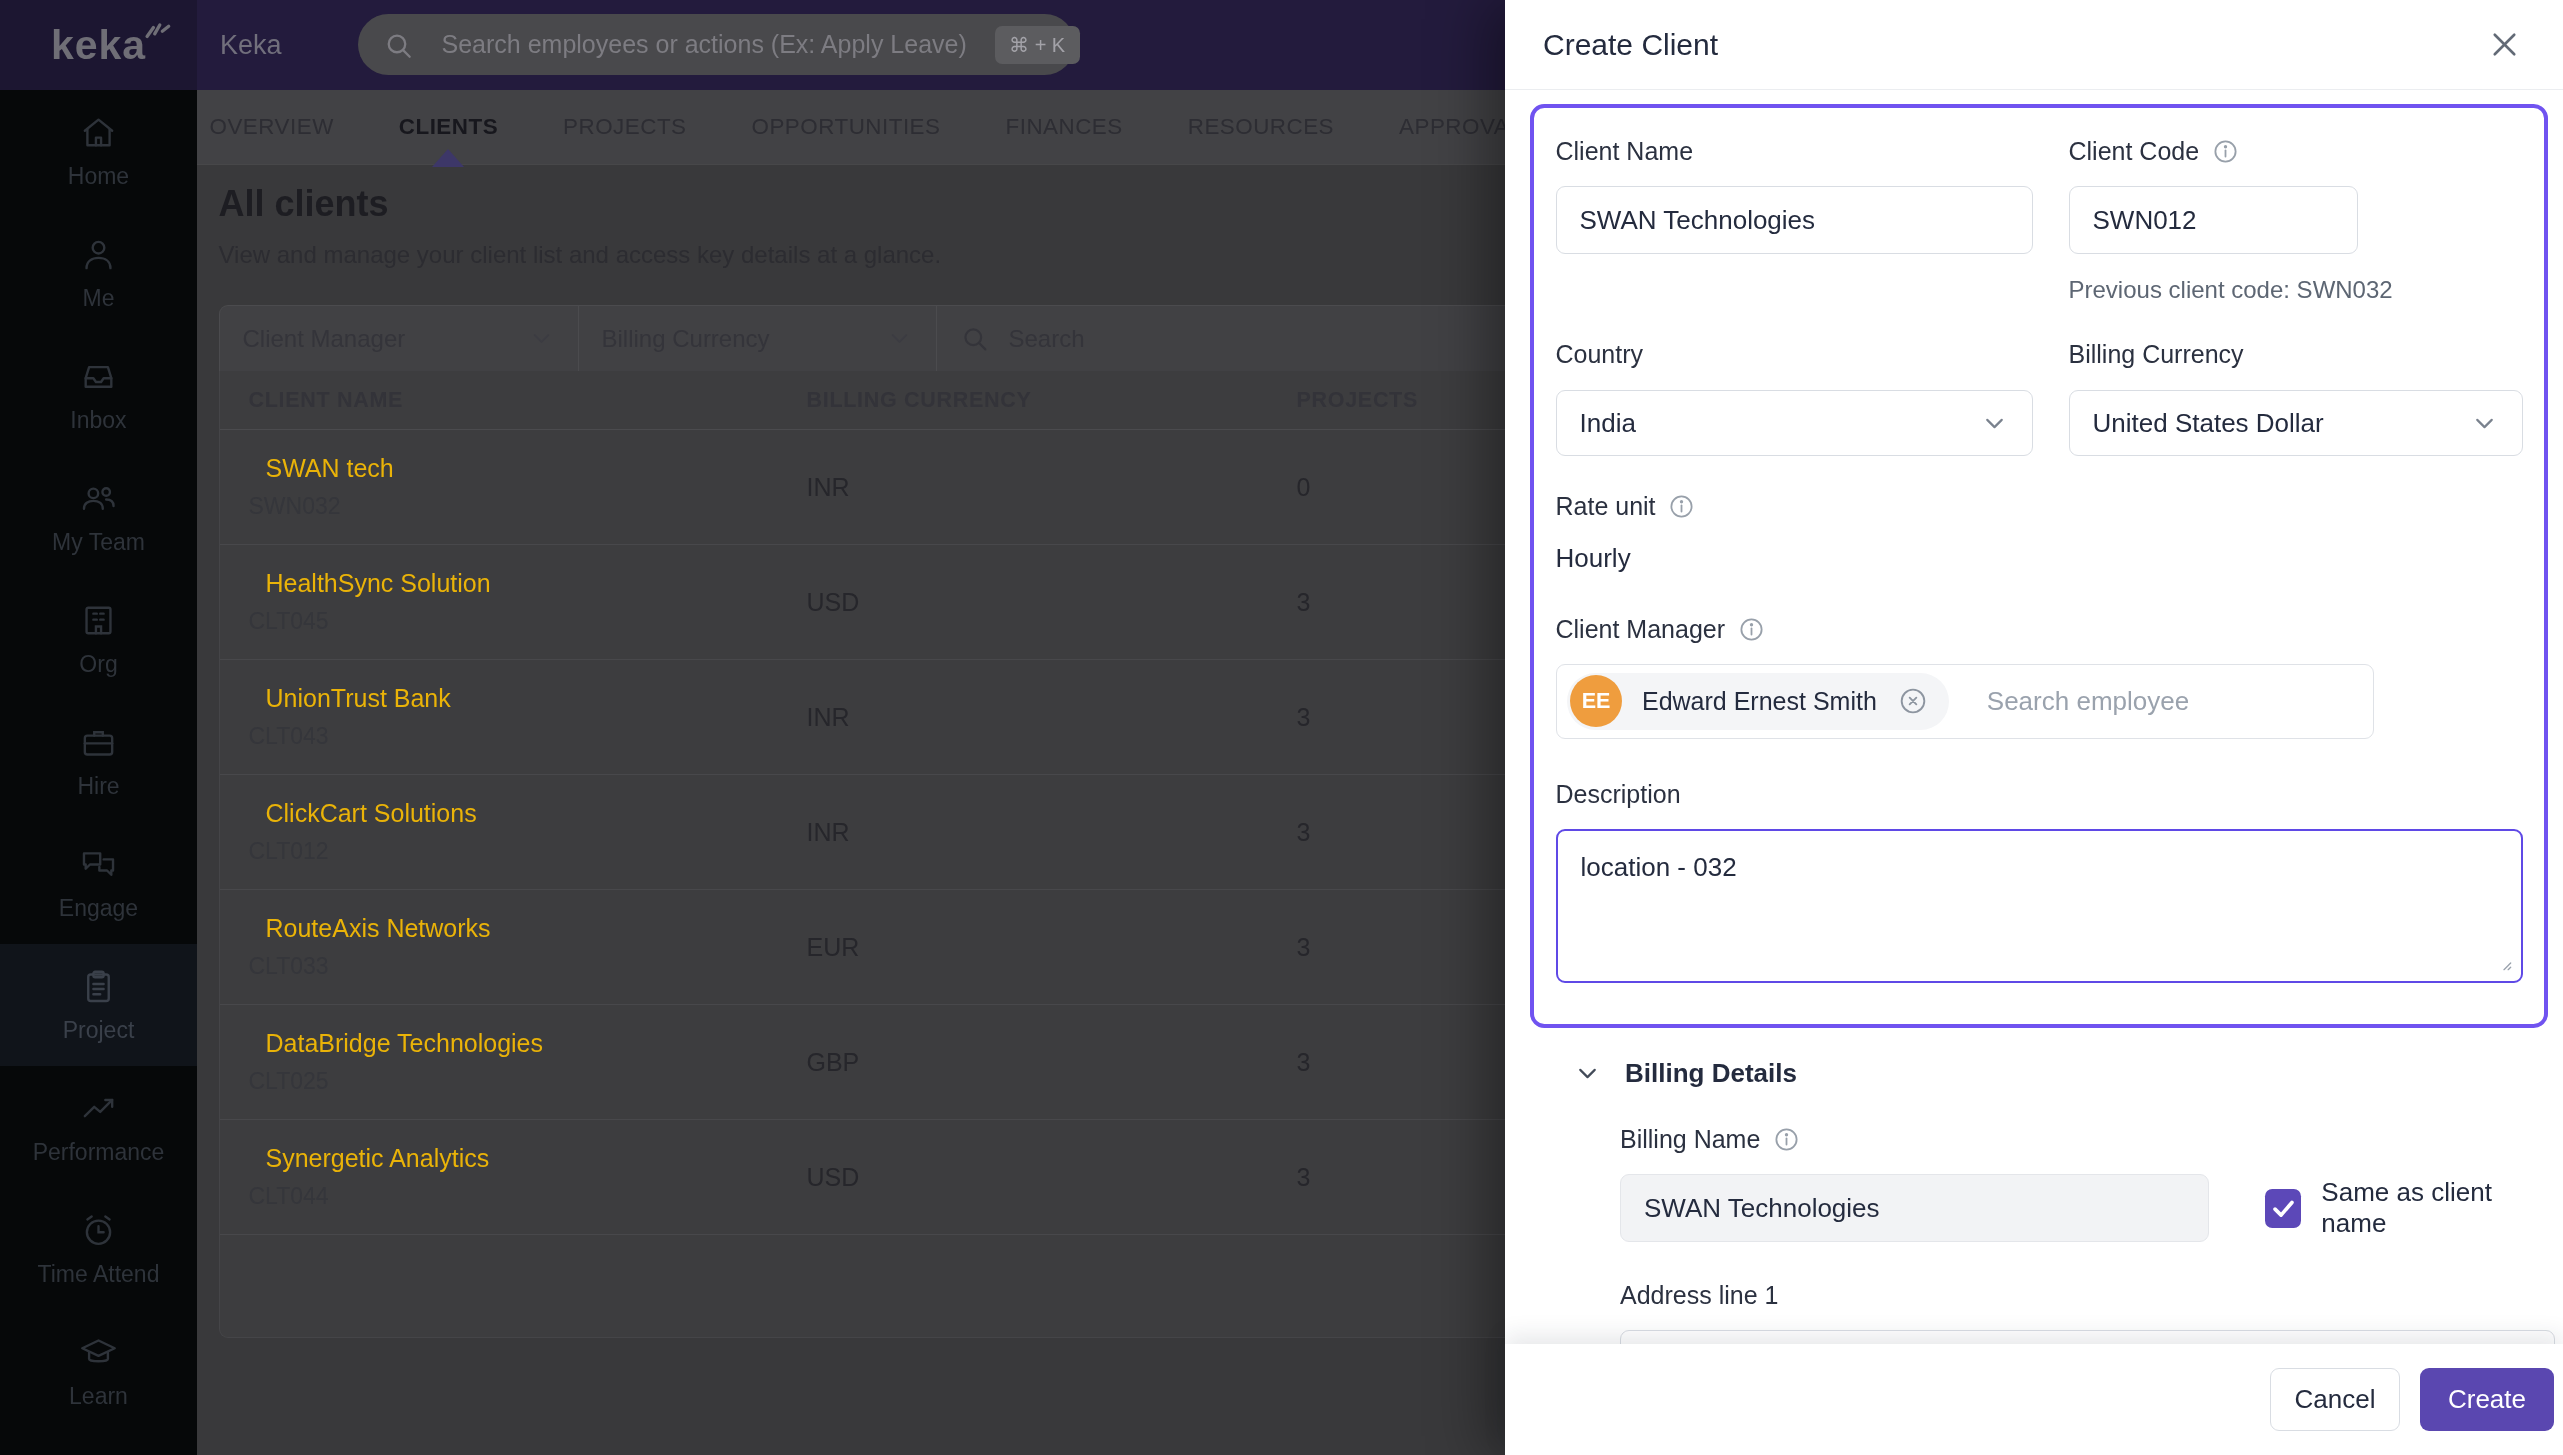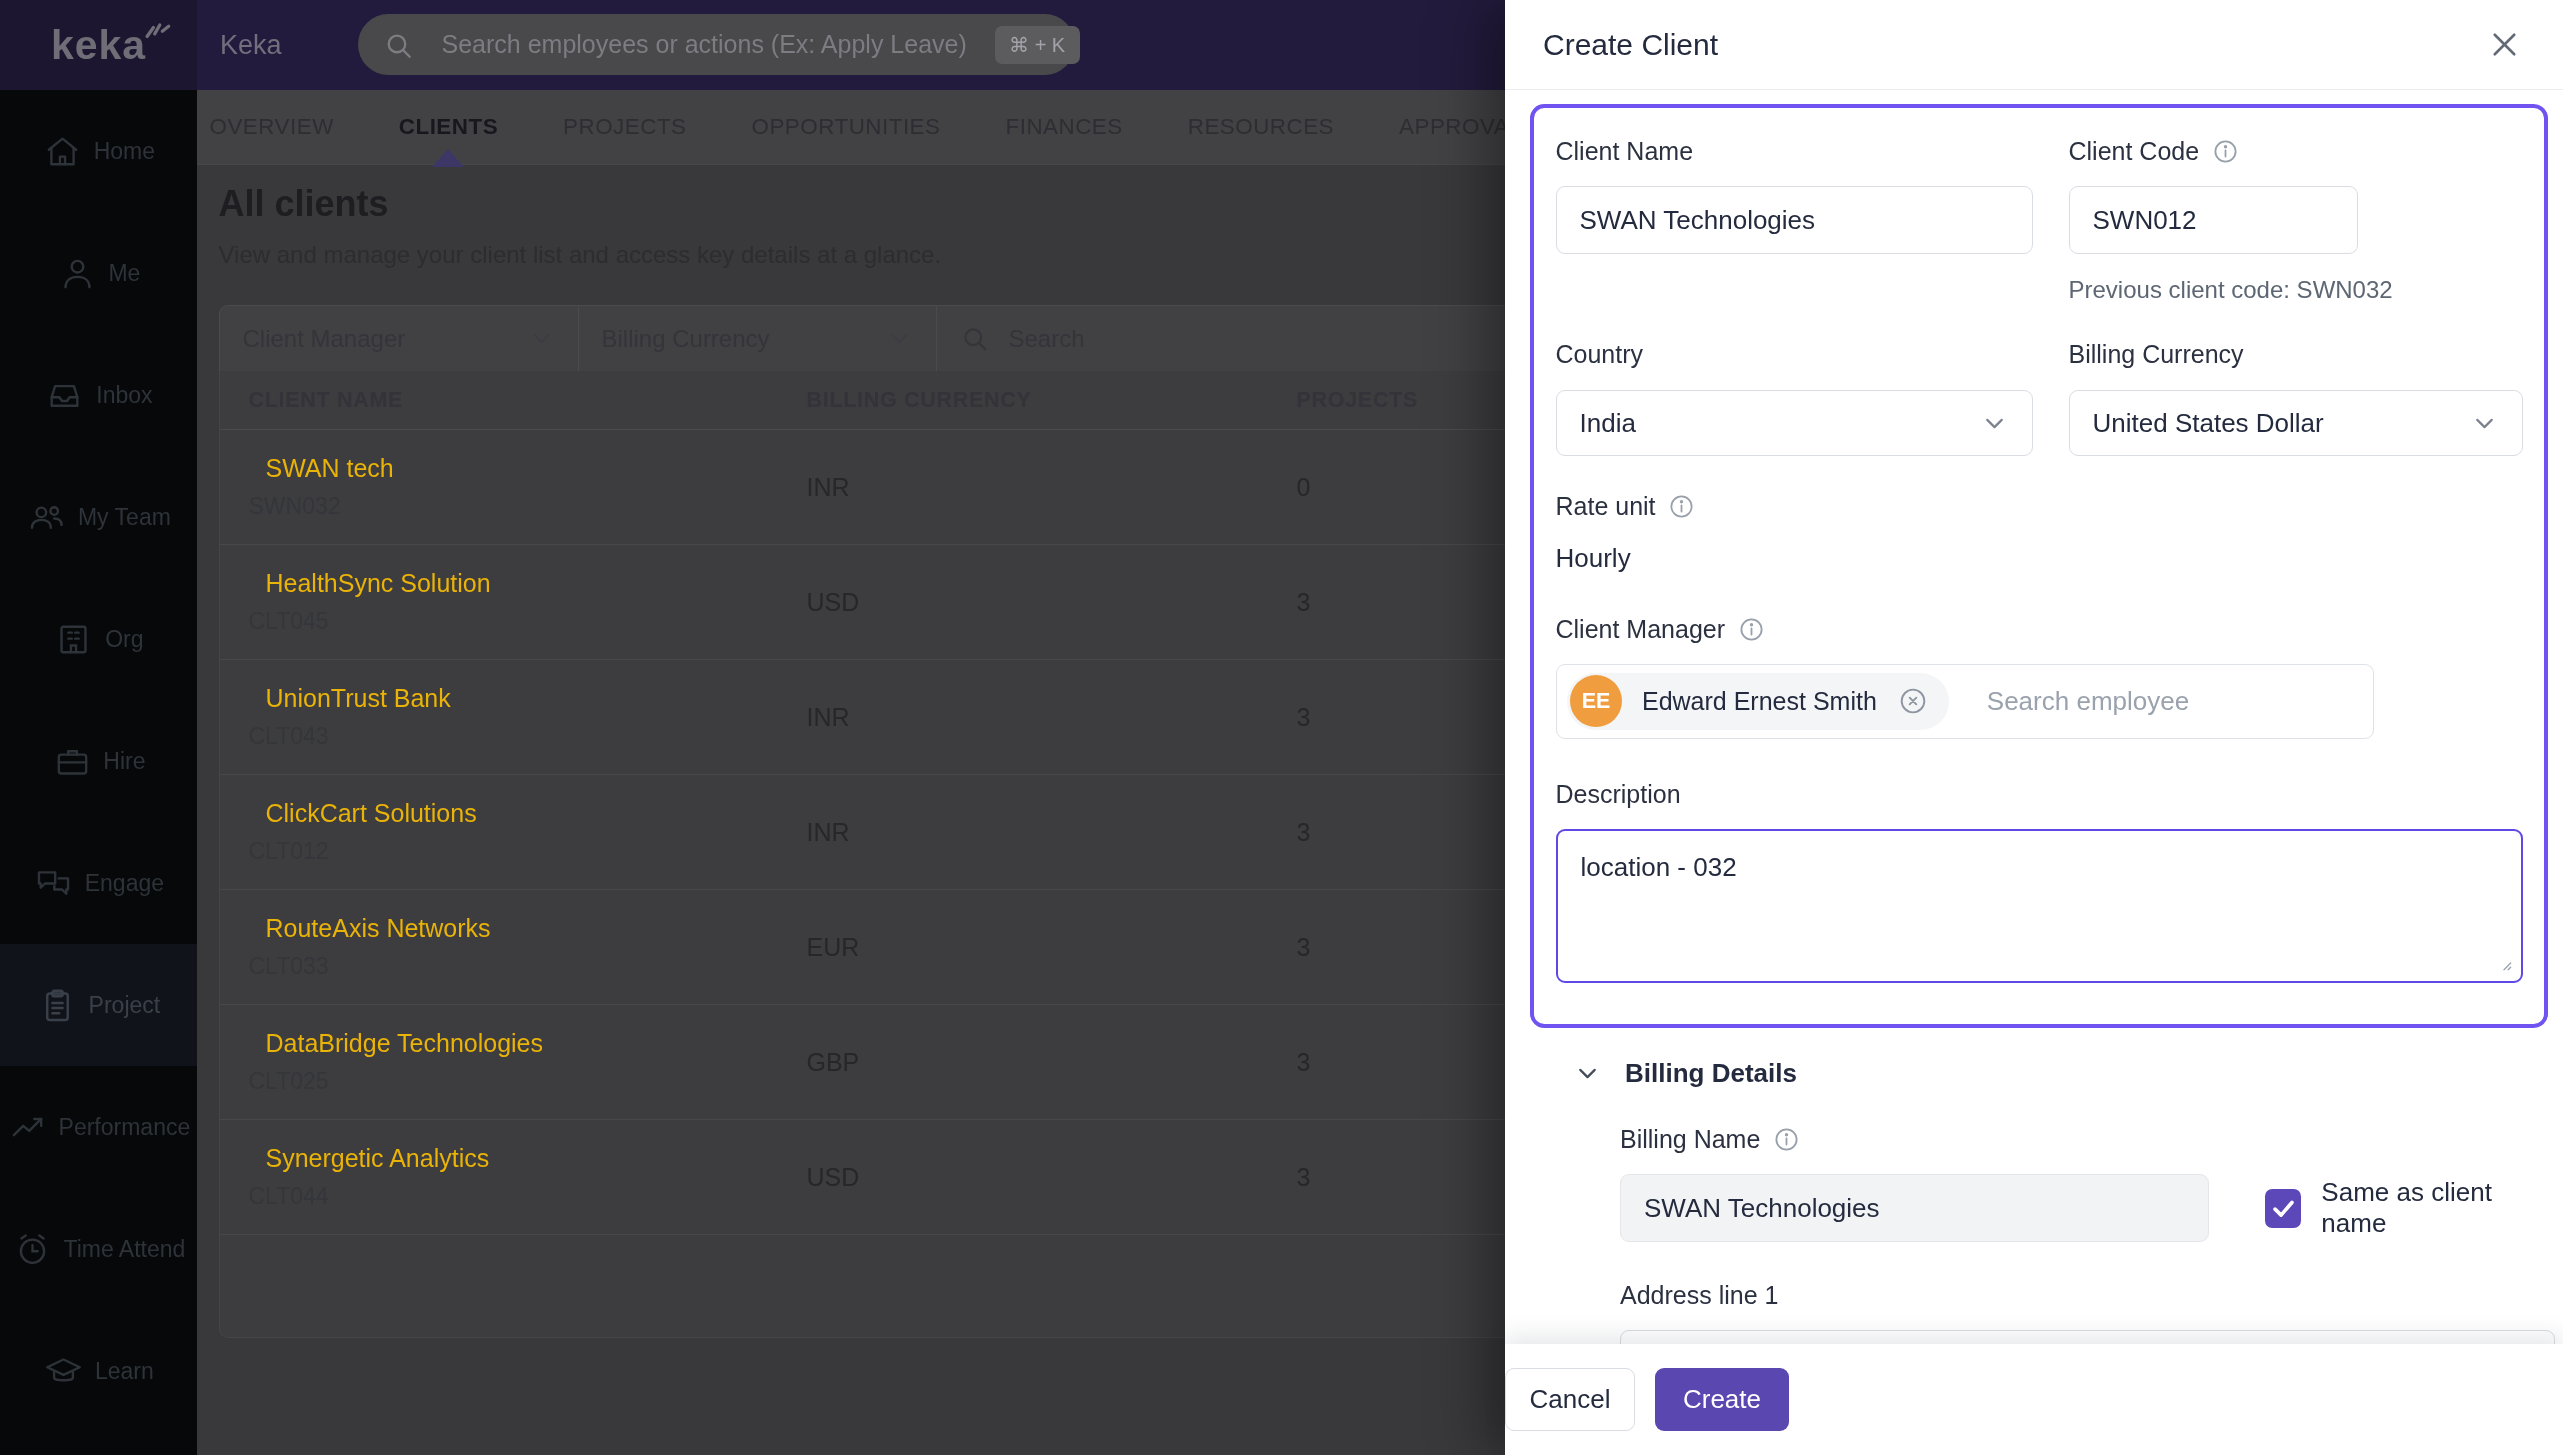--- a/index.html
+++ b/index.html
@@ -22,21 +22,21 @@
     color:#716f7c; font-size:27px; }
   .search-pill { position:absolute; left:358px; top:14.3px; width:717px; height:61px; border-radius:30.5px;
     background:#49494c; display:flex; align-items:center; padding:0 18px 0 25px; gap:28px; color:#7d7c82; }
   .search-pill .ph { font-size:25px; color:#7d7c82; white-space:nowrap; }
   .kbd-badge { margin-left:auto; background:#5c5c5f; border-radius:7.2px; padding:7.2px 14.3px;
     font-size:20px; color:#a3a2a8; white-space:nowrap; }
 
   
   .sidebar { position:absolute; left:0; top:90px; width:197px; height:1366px; background:#060809;
     display:flex; flex-direction:column; }
-  .side-item { height:122px; display:flex; flex-direction:row; align-items:center; justify-content:center;
+  .side-item { height:122px; display:flex; flex-direction:column; align-items:center; justify-content:center;
     gap:10.8px; color:#2e333a; cursor:pointer; }
   .side-item .lbl { font-size:23px; }
   .side-item.active { background:#10141a; color:#3a404a; }
 
   
   .tabbar { position:absolute; left:197px; top:90px; right:0; height:75px; background:#424245;
     display:flex; align-items:center; gap:65px; padding-left:12.5px; border-bottom:0.9px solid #474749; }
   .tab { position:relative; font-size:22.4px; letter-spacing:0.5px; color:#2d2d33; white-space:nowrap; cursor:pointer; }
   .tab.active { color:#17171d; font-weight:bold; }
   .tab.active .caret-up { position:absolute; left:50%; transform:translateX(-50%); bottom:-27px;
@@ -122,21 +122,21 @@
   .bn-row { display:flex; align-items:center; }
   .t-input.readonly { background:#f2f3f5; border-color:#e4e6ea; width:623px; }
   .checkbox-group { display:flex; align-items:center; gap:20px; margin-left:56px; margin-top:20px; cursor:pointer; }
   .checkbox { width:39px; height:39px; border-radius:7.2px; background:#5c48b8;
     display:flex; align-items:center; justify-content:center; }
   .cb-label { font-size:26px; color:#242b3e; }
   .addr-input { width:935px; }
   .addr-input::placeholder, .t-input::placeholder { color:#9aa2ad; }
 
   .drawer-footer { flex:0 0 111px; background:#fff; box-shadow:0 -9px 21.5px rgba(30,35,60,0.10);
-    display:flex; align-items:center; justify-content:flex-start; gap:20px; padding-right:9px; z-index:3; }
+    display:flex; align-items:center; justify-content:flex-end; gap:20px; padding-right:9px; z-index:3; }
   .btn { height:63px; border-radius:9px; font-size:26px; display:flex; align-items:center;
     justify-content:center; cursor:pointer; font-family:"Liberation Sans",sans-serif; }
   .btn-cancel { width:130px; background:#fff; border:1.8px solid #d9dde3; color:#242b3e; }
   .btn-create { width:134px; background:#5a47b0; border:none; color:#ffffff; }
 </style>
 </head>
 <body>
 
 <div class="topbar">
   <div class="logo-area">

